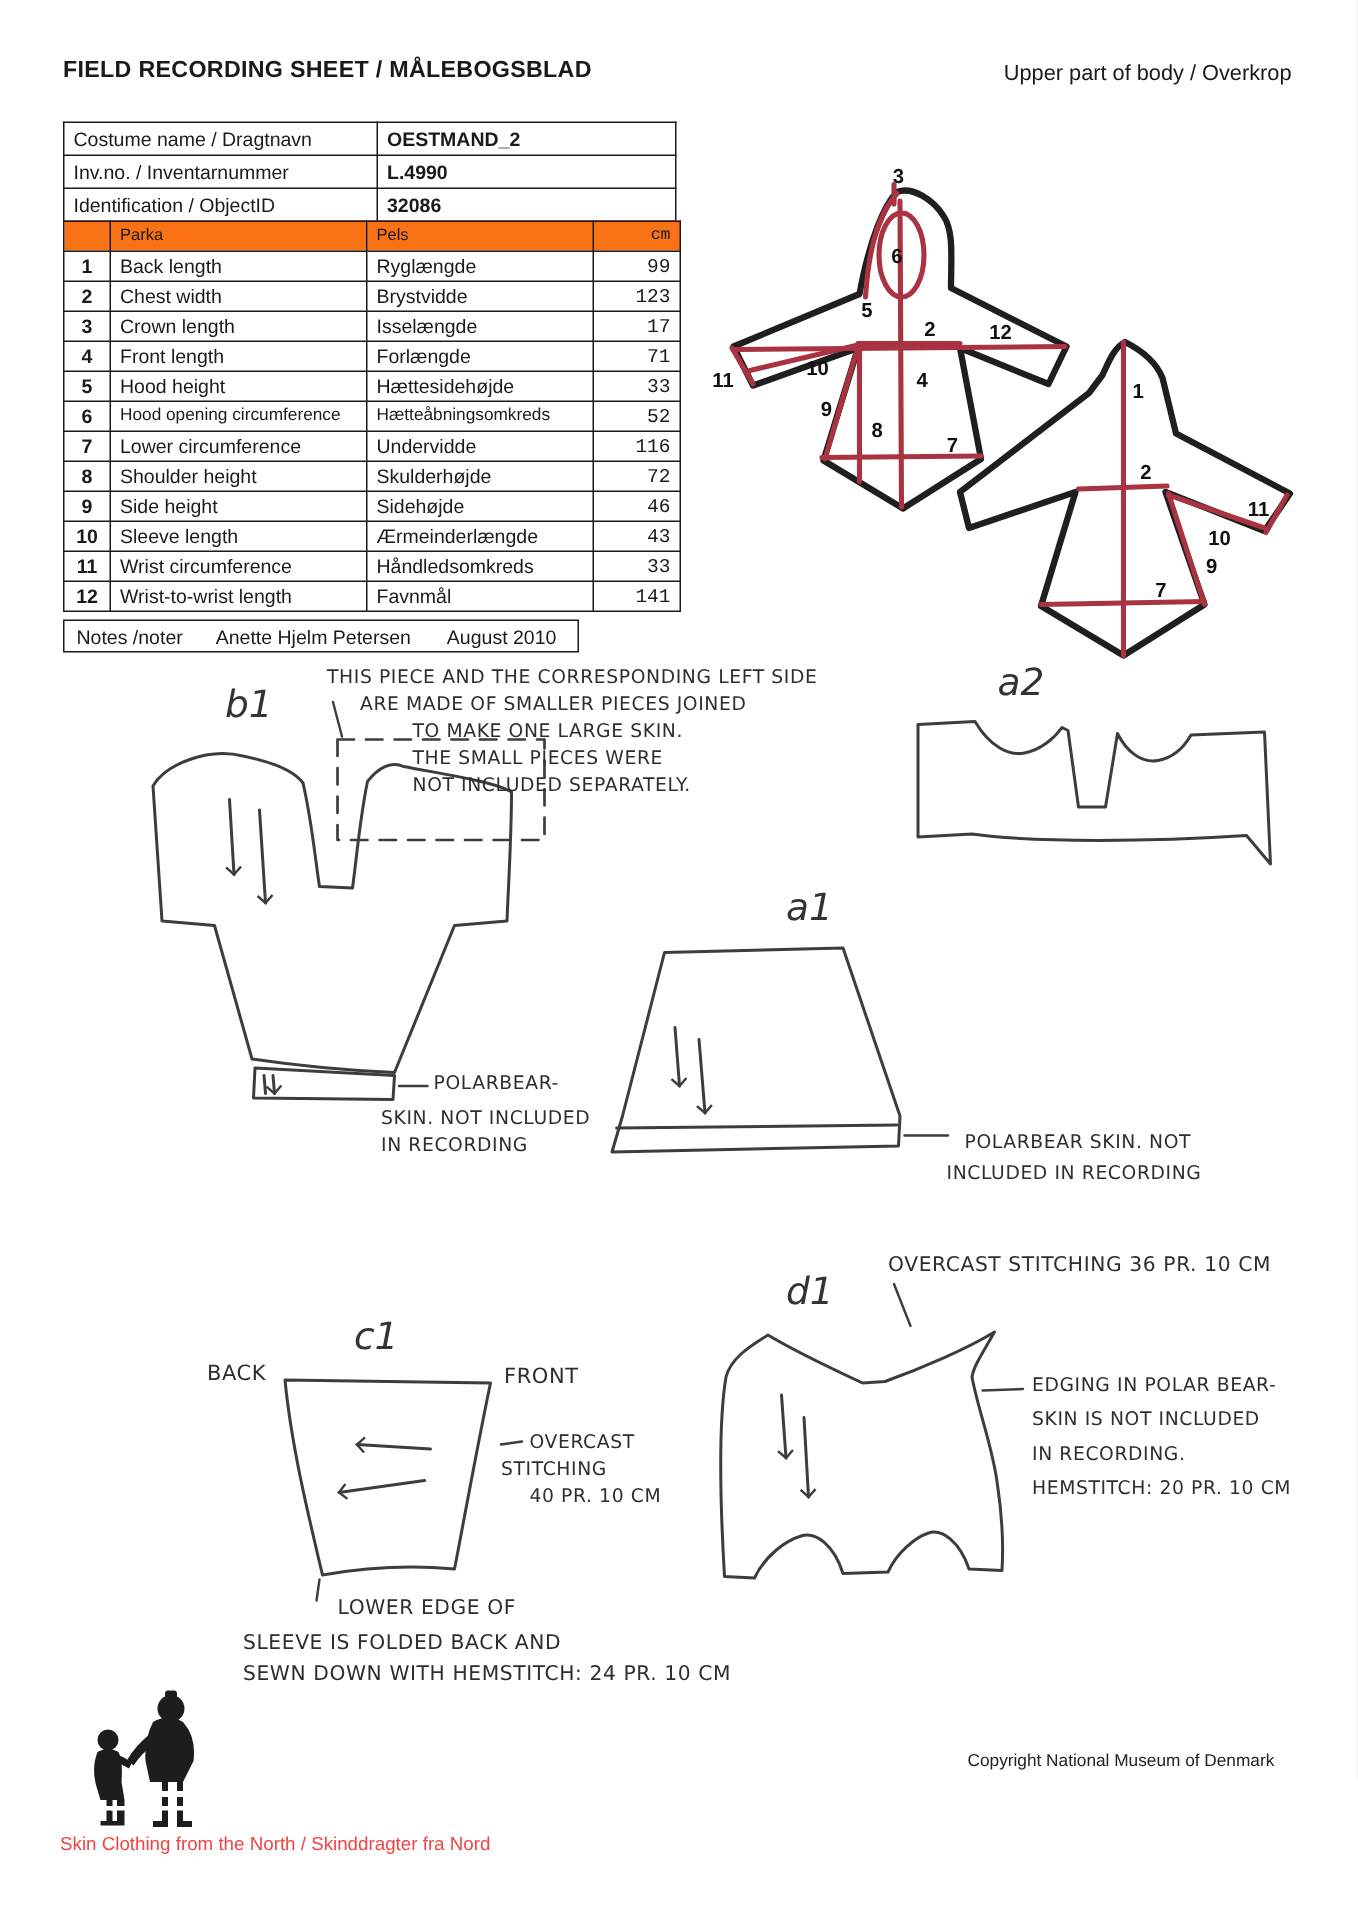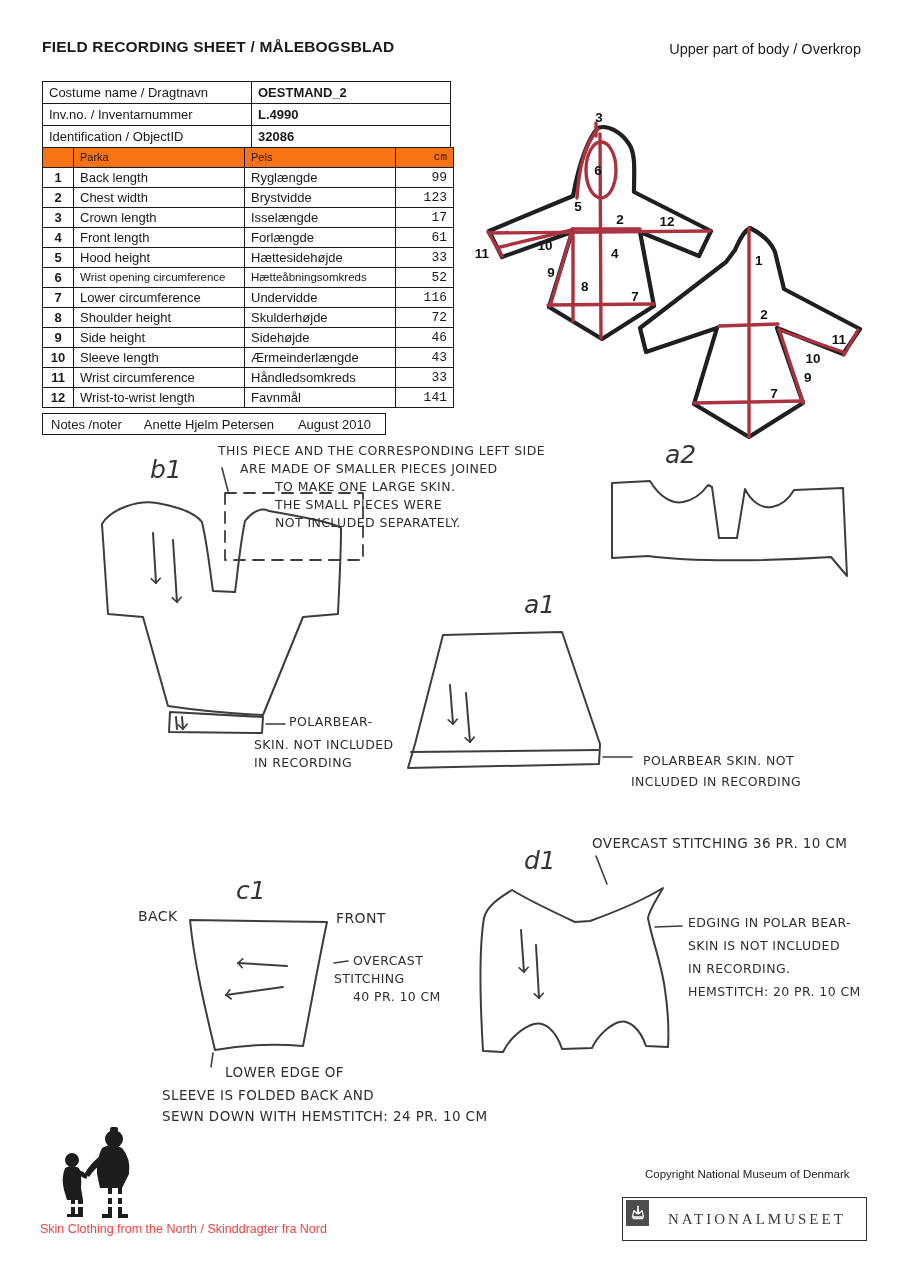--- a/index.html
+++ b/index.html
@@ -93,31 +93,31 @@
       <tr>
             <td class="num">3</td>
             <td class="eng">Crown length</td>
             <td class="dan">Isselængde</td>
             <td class="cm">17</td>
           </tr>
       <tr>
             <td class="num">4</td>
             <td class="eng">Front length</td>
             <td class="dan">Forlængde</td>
-            <td class="cm">61</td>
+            <td class="cm">71</td>
           </tr>
       <tr>
             <td class="num">5</td>
             <td class="eng">Hood height</td>
             <td class="dan">Hættesidehøjde</td>
             <td class="cm">33</td>
           </tr>
       <tr>
             <td class="num">6</td>
-            <td class="eng" style="font-size:11.5px">Wrist opening circumference</td>
+            <td class="eng" style="font-size:11.5px">Hood opening circumference</td>
             <td class="dan" style="font-size:11.5px">Hætteåbningsomkreds</td>
             <td class="cm">52</td>
           </tr>
       <tr>
             <td class="num">7</td>
             <td class="eng">Lower circumference</td>
             <td class="dan">Undervidde</td>
             <td class="cm">116</td>
           </tr>
       <tr>
@@ -309,23 +309,14 @@
       <rect x="49" y="68" width="12" height="4"></rect>
       <rect x="65" y="68" width="12" height="4"></rect>
       <rect x="49" y="78" width="12" height="3"></rect>
       <rect x="65" y="78" width="12" height="3"></rect>
       <rect x="14" y="78" width="10" height="3"></rect>
       <rect x="22" y="78" width="10" height="3"></rect>
     </g>
   </svg>
   <div class="caption">Skin Clothing from the North / Skinddragter fra Nord</div>
   <div class="copyright">Copyright National Museum of Denmark</div>
-  <div class="museum-box">
-    <div class="museum-sq">
-      <svg width="16" height="16" viewBox="0 0 20 20">
-        <path d="M3 15 L5 7 L9 11 L10 3 L11 11 L15 7 L17 15 Z M10 1 L10 3 M9 2 L11 2" fill="none" stroke="#ffffff" stroke-width="1.6" stroke-linejoin="round"></path>
-        <rect x="3.5" y="16" width="13" height="1.8" fill="#ffffff"></rect>
-      </svg>
-    </div>
-    <div class="museum-name">NATIONALMUSEET</div>
-  </div>
 
 </div>
 
 </body></html>

